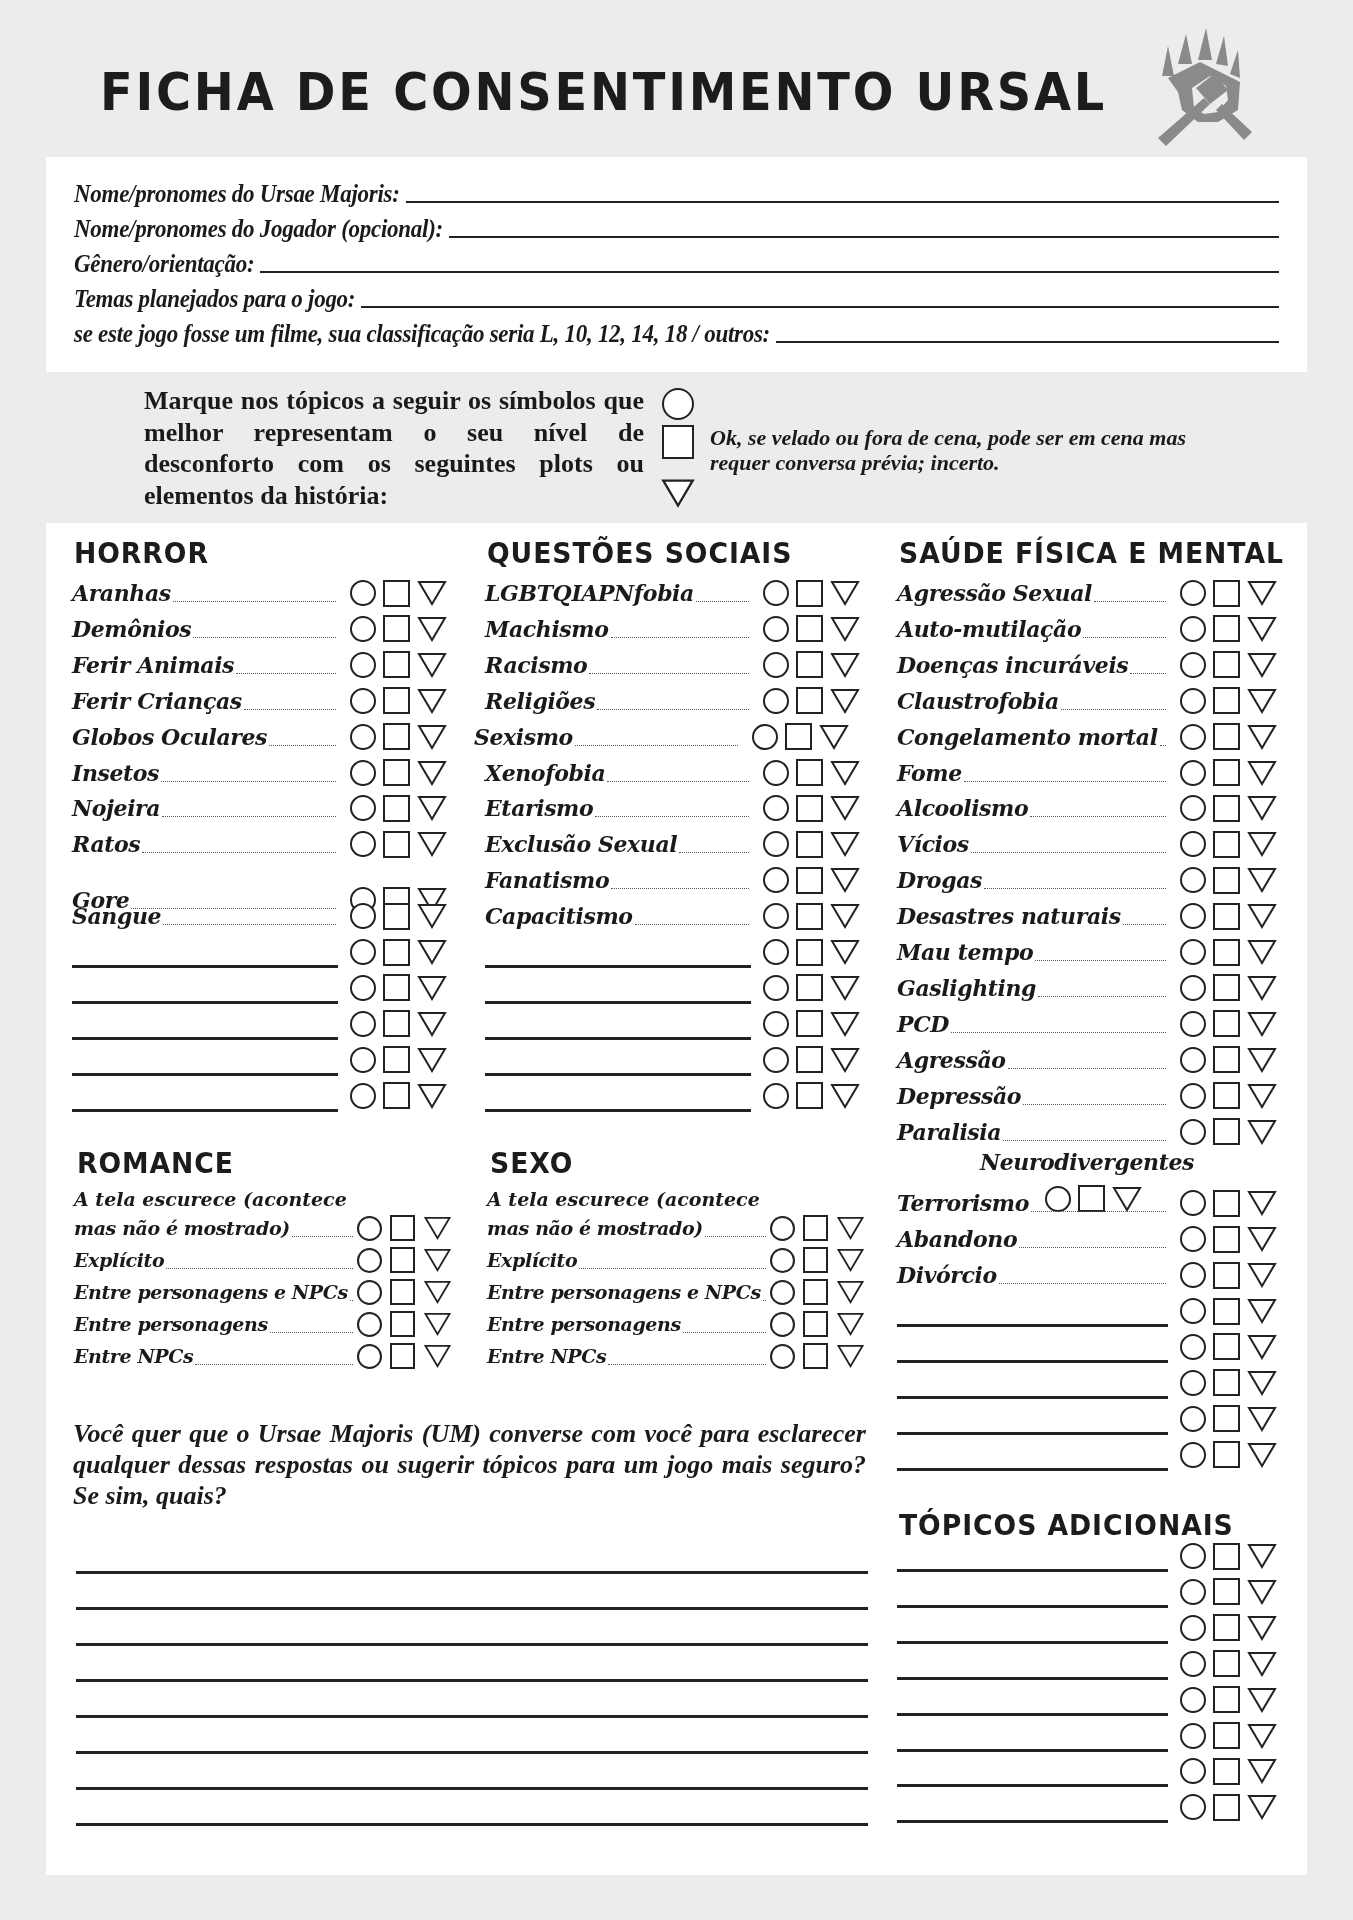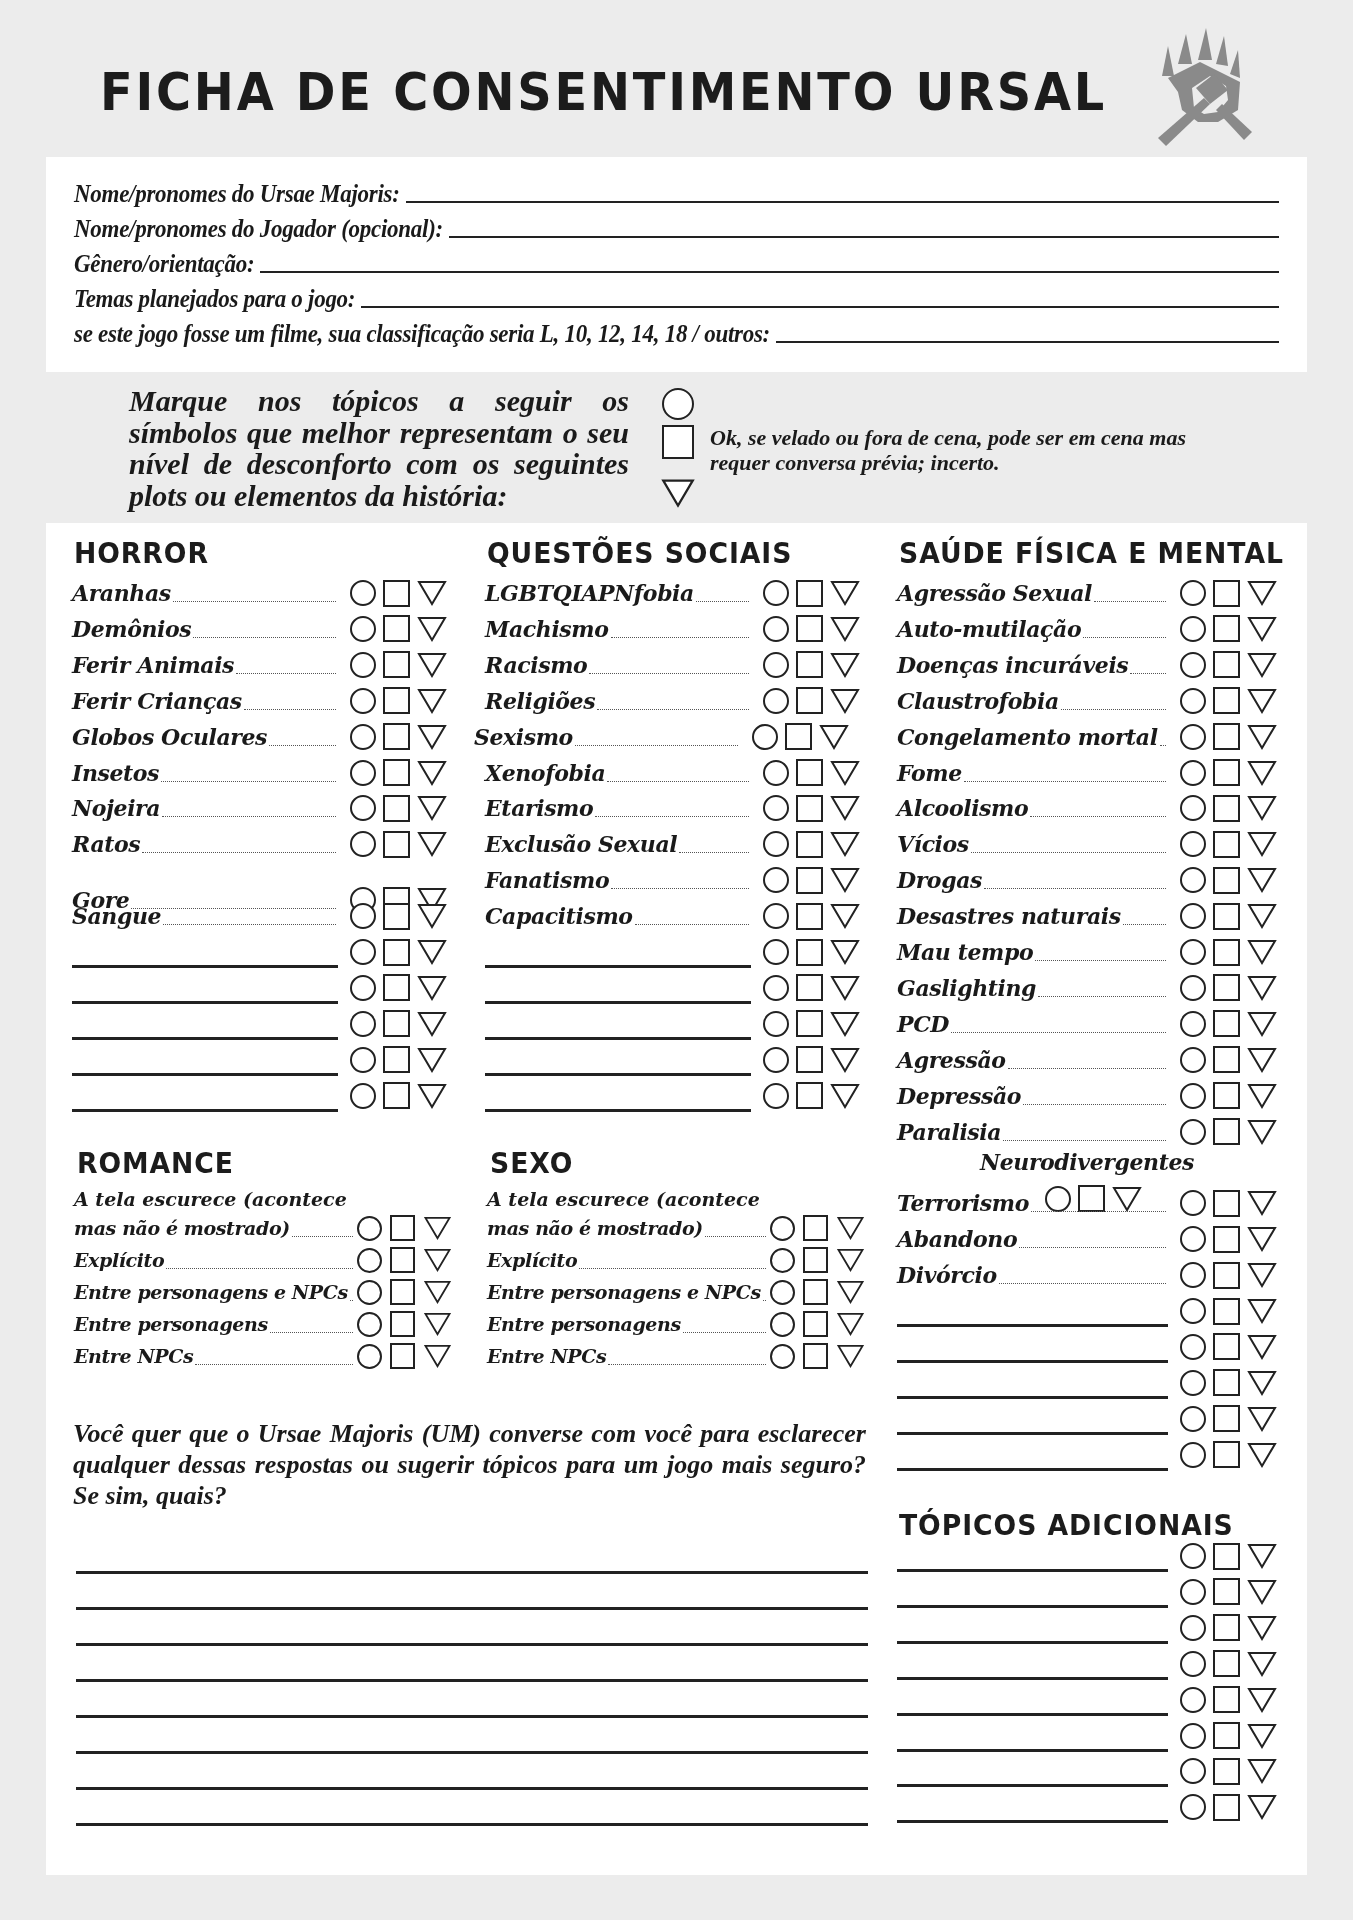--- a/index.html
+++ b/index.html
@@ -9,22 +9,22 @@
          font-weight:bold;font-size:52px;letter-spacing:3px;color:#1c1c1c;transform:scaleX(0.92);transform-origin:left center;
          white-space:nowrap;line-height:60px;}
   .logo{position:absolute;left:1148px;top:26px;width:110px;height:122px;}
   .panel{position:absolute;background:#fff;}
   #form-panel{left:46px;top:157px;width:1261px;height:215px;}
   #main-panel{left:46px;top:523px;width:1261px;height:1352px;}
   .field{position:absolute;left:74px;right:74px;display:flex;align-items:flex-end;height:32px;}
   .field .lbl{font-style:italic;font-weight:bold;font-size:25px;white-space:nowrap;letter-spacing:-0.3px;
               font-family:"Liberation Serif",serif;transform:scaleX(0.92);transform-origin:left bottom;}
   .field .line{flex:1;border-bottom:2.5px solid #222;margin-left:6px;margin-bottom:5px;}
-  .legend-text{position:absolute;left:129px;top:385px;width:500px;font-style:italic;font-weight:bold;
-               font-size:30px;line-height:31.5px;text-align:justify;font-family:"Liberation Serif",serif;}
+  .legend-text{position:absolute;left:144px;top:385px;width:500px;font-weight:bold;
+               font-size:26px;line-height:31.5px;text-align:justify;font-family:"Liberation Serif",serif;}
   .leg-row{position:absolute;left:660px;display:flex;align-items:flex-start;}
   .leg-row .sym{width:36px;display:flex;justify-content:center;}
   .leg-row .txt{margin-left:14px;font-style:italic;font-weight:bold;font-size:22px;line-height:25px;
                 font-family:"Liberation Serif",serif;width:520px;}
   .sec-title{position:absolute;font-family:"DejaVu Sans",sans-serif;font-weight:bold;font-size:29px;
              letter-spacing:1px;transform:scaleX(0.92);transform-origin:left center;white-space:nowrap;color:#1c1c1c;}
   .row{position:absolute;height:36px;display:flex;align-items:center;}
   .row .name{font-style:italic;font-weight:bold;font-size:22px;white-space:nowrap;font-family:"DejaVu Serif",serif;
              letter-spacing:-0.4px;}
   .row .dots{flex:1;border-bottom:1.5px dotted #555;margin:0 2px;align-self:flex-end;margin-bottom:9px;}

